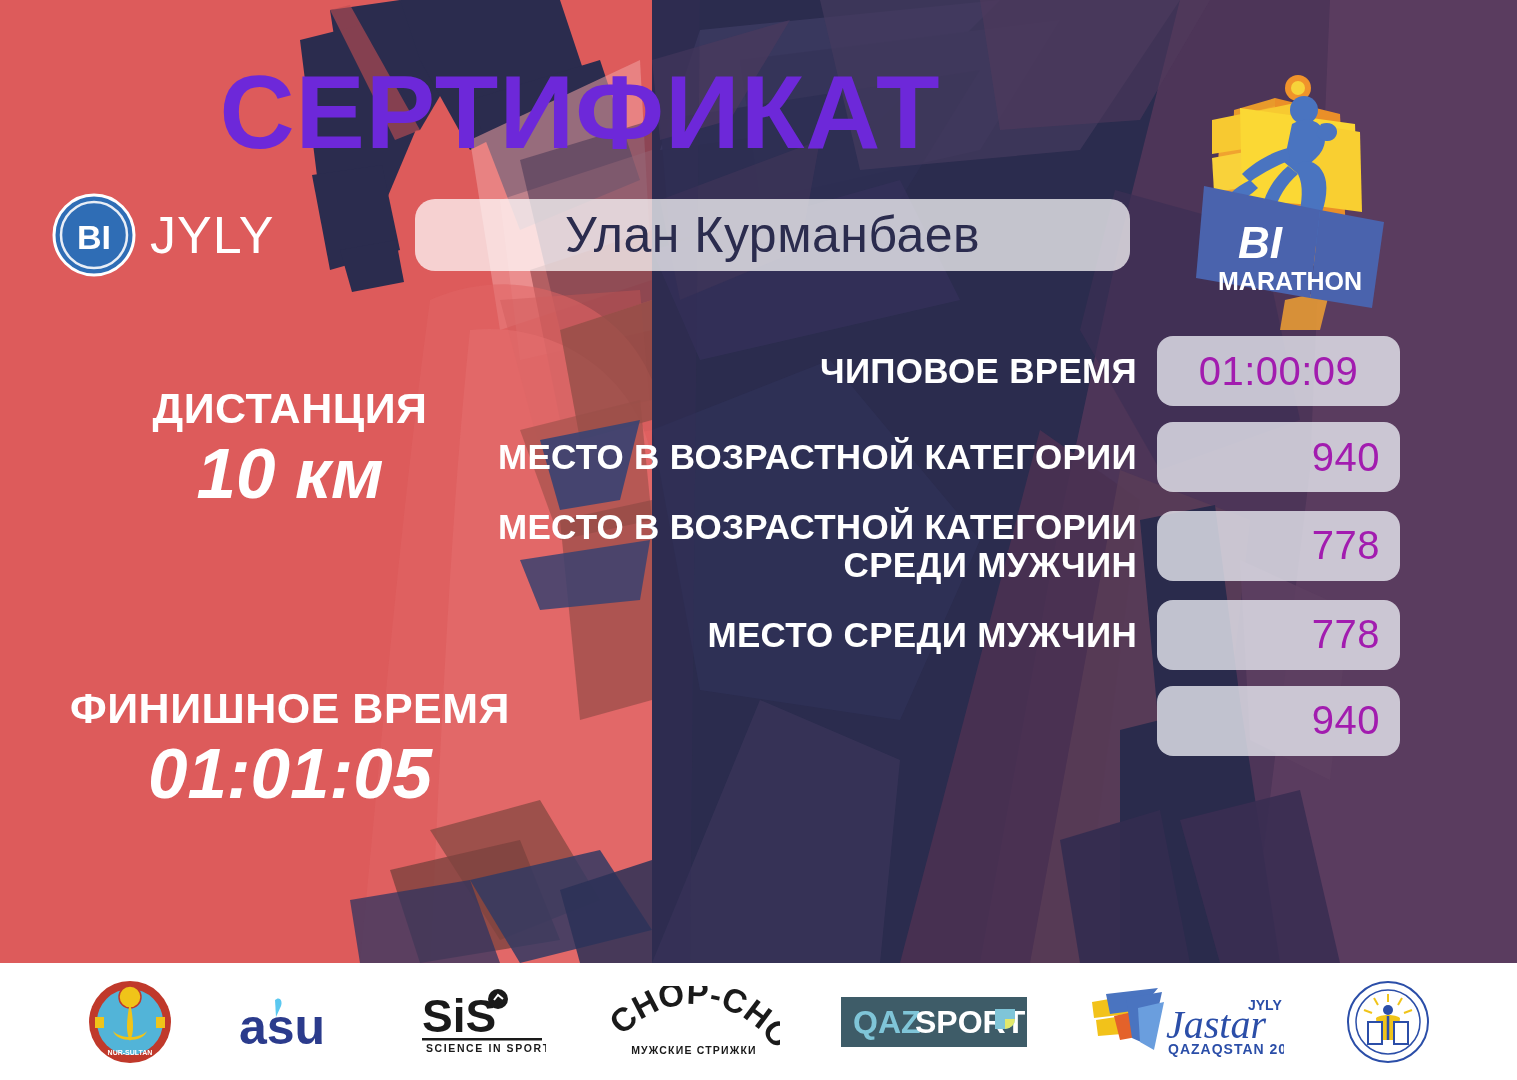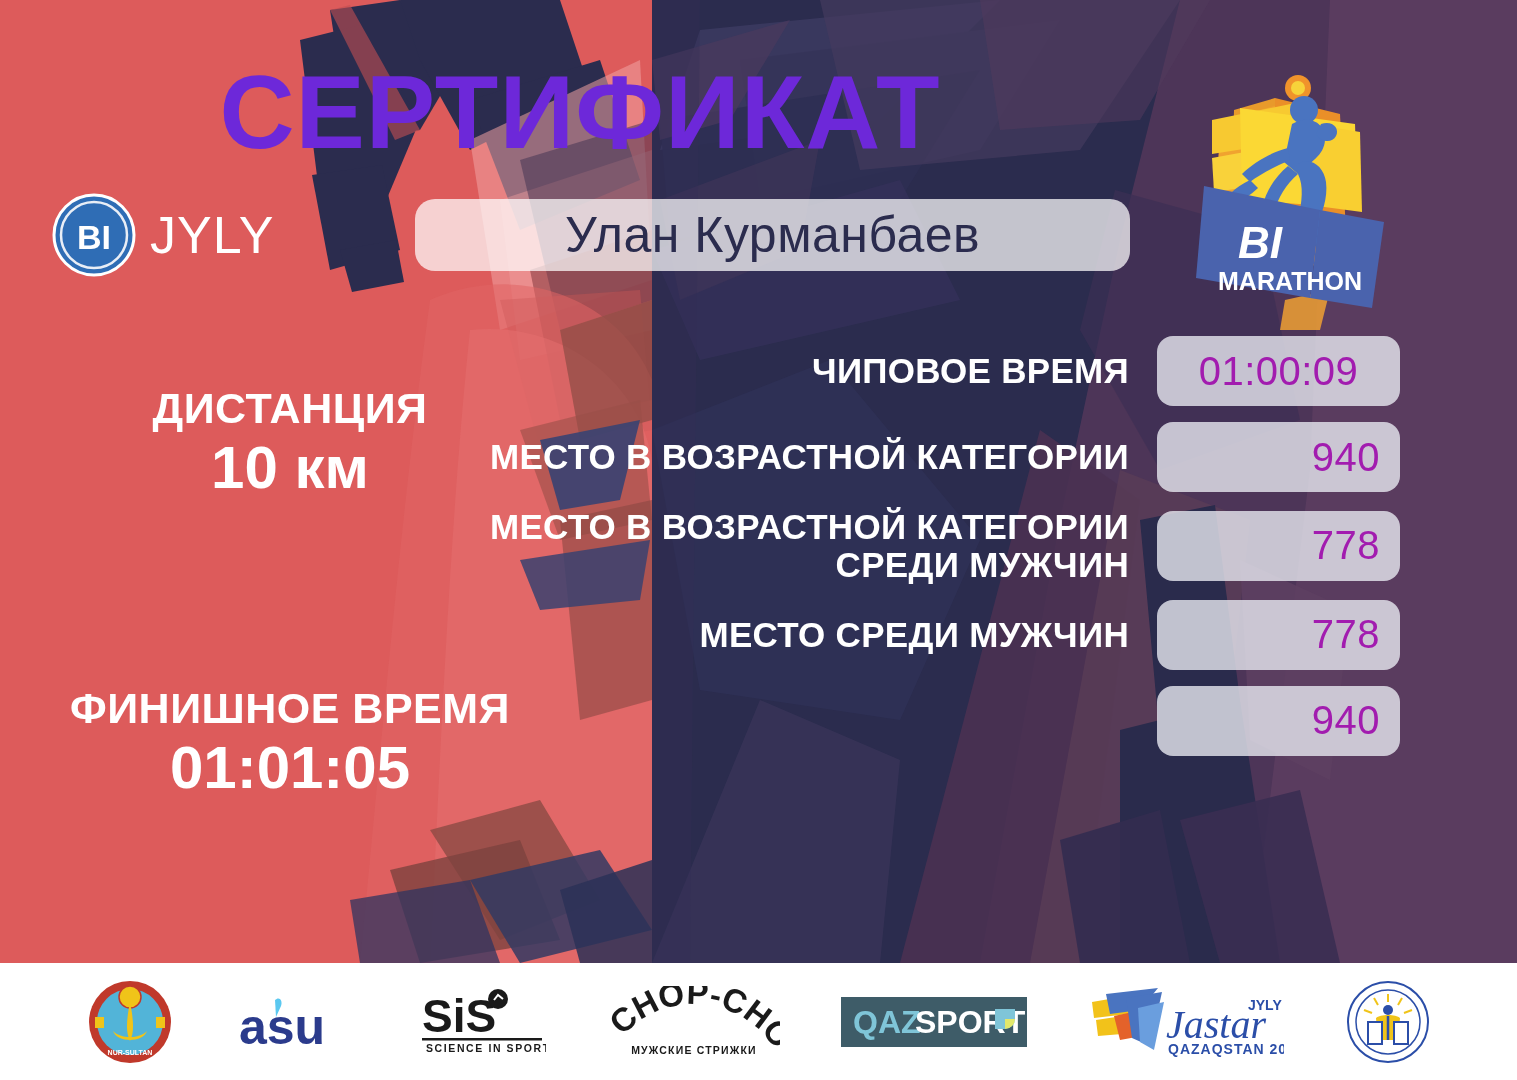--- a/index.html
+++ b/index.html
@@ -41,26 +41,26 @@
 
   
   .left-block{position:absolute;left:60px;width:460px;text-align:center;color:#ffffff;margin-top:36px;}
   .left-block.distance{top:348px;}
   .left-block.finish{top:648px;}
   .lbl{
     font-size:43px;font-weight:bold;line-height:1.12;letter-spacing:.5px;
     text-transform:uppercase;
   }
   .val{
-    font-size:60px;font-weight:bold;line-height:1.08;letter-spacing:0px;margin-top:4px;
+    font-size:71px;font-weight:bold;line-height:1.08;letter-spacing:0px;margin-top:4px;font-style:italic;
   }
 
   
   .rows{position:absolute;left:470px;top:336px;width:930px;}
-  .row{display:flex;align-items:center;justify-content:flex-end;gap:28px;margin-bottom:16px;}
+  .row{display:flex;align-items:center;justify-content:flex-end;gap:20px;margin-bottom:16px;}
   .row .rlabel{
     flex:1 1 auto;text-align:right;color:#ffffff;
     font-size:35px;font-weight:bold;line-height:1.08;letter-spacing:.3px;text-transform:uppercase;
   }
   .row .rvalue{
     flex:0 0 243px;height:70px;border-radius:16px;
     background:rgba(231,232,240,0.80);
     display:flex;align-items:center;
     color:#a21caf;font-size:40px;font-weight:400;letter-spacing:.5px;
     box-sizing:border-box;

